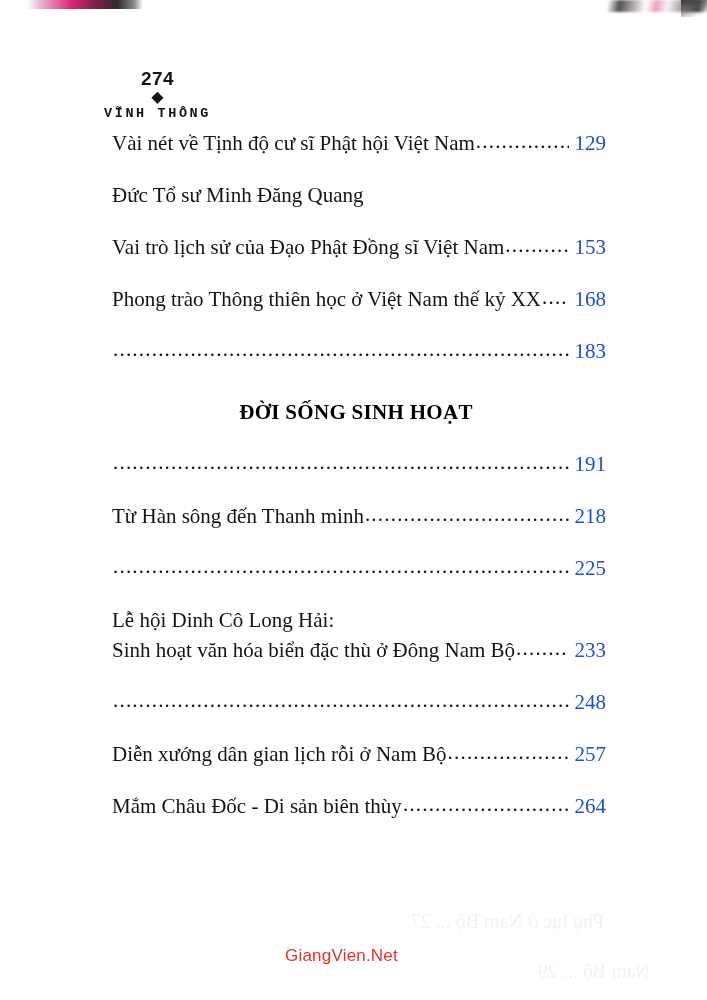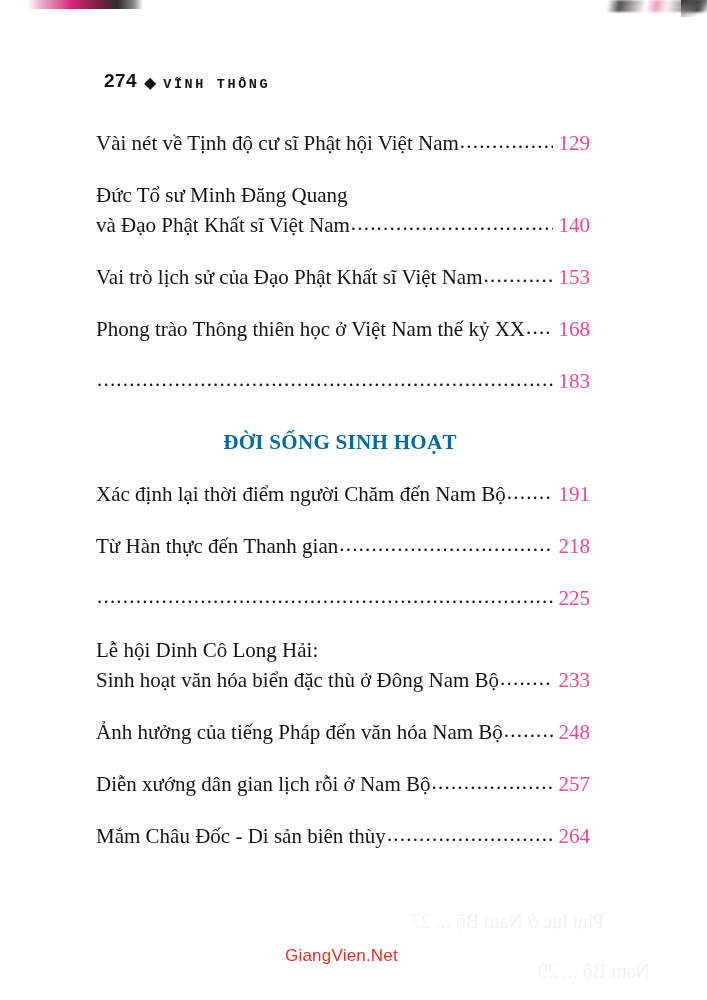--- a/index.html
+++ b/index.html
@@ -81,22 +81,23 @@
     width: 707px;
     height: 1000px;
   }
 
   
   .running-head {
     position: absolute;
     left: 104px;
     top: 68px;
     display: flex;
-    align-items: flex-end;
+    align-items: center;
     height: 24px;
+    flex-direction: column;
   }
   .rh-folio {
     font-family: "Liberation Sans", "DejaVu Sans", sans-serif;
     font-size: 19px;
     font-weight: bold;
     letter-spacing: 0.4px;
     color: #141414;
   }
   .rh-diamond {
     font-size: 16px;
@@ -109,21 +110,21 @@
     font-family: Liberation Mono, monospace;
     font-size: 13.5px;
     font-weight: bold;
     letter-spacing: 2.6px;
     color: #141414;
   }
 
   
   .toc {
     position: absolute;
-    left: 96px;
+    left: 112px;
     top: 128px;
     width: 494px;
   }
 
   .entry {
     margin-bottom: 22px;
   }
   .entry:last-child {
     margin-bottom: 5px;
   }
@@ -150,30 +151,30 @@
   }
   .entry-line .leader::after {
     content: "...............................................................................................";
   }
   .entry-line .folio {
     flex: 0 0 auto;
     min-width: 34px;
     text-align: right;
     padding-left: 2px;
     font-size: 21px;
-    color: #ec4899;
+    color: #1d4ed8;
   }
 
   
   .section-heading {
     text-align: center;
     font-size: 21px;
     font-weight: bold;
     letter-spacing: 0.3px;
-    color: #0369a1;
+    color: #000000;
     margin: 34px 0 24px 0;
     padding-right: 6px;
   }
 
   
   .ghost {
     position: absolute;
     left: 104px;
     width: 500px;
     font-size: 20px;
@@ -224,30 +225,25 @@
         <span class="leader"></span>
         <span class="folio">129</span>
       </div>
     </div>
 
     <div class="entry">
       <div class="entry-line plain">
         <span class="title-text">Đức Tổ sư Minh Đăng Quang</span>
 
       </div>
-      <div class="entry-line">
-        <span class="title-text">và Đạo Phật Khất sĩ Việt Nam</span>
-        <span class="leader"></span>
-        <span class="folio">140</span>
-      </div>
-    </div>
-
-    <div class="entry">
-      <div class="entry-line">
-        <span class="title-text">Vai trò lịch sử của Đạo Phật Khất sĩ Việt Nam</span>
+    </div>
+
+    <div class="entry">
+      <div class="entry-line">
+        <span class="title-text">Vai trò lịch sử của Đạo Phật Đồng sĩ Việt Nam</span>
         <span class="leader"></span>
         <span class="folio">153</span>
       </div>
     </div>
 
     <div class="entry">
       <div class="entry-line">
         <span class="title-text">Phong trào Thông thiên học ở Việt Nam thế kỷ XX</span>
         <span class="leader"></span>
         <span class="folio">168</span>
@@ -258,30 +254,29 @@
       <div class="entry-line">
         <span class="leader"></span>
         <span class="folio">183</span>
       </div>
     </div>
 
     <div class="section-heading">ĐỜI SỐNG SINH HOẠT</div>
 
     <div class="entry">
       <div class="entry-line">
-        <span class="title-text">Xác định lại thời điểm người Chăm đến Nam Bộ</span>
         <span class="leader"></span>
         <span class="folio">191</span>
       </div>
     </div>
 
 
     <div class="entry">
       <div class="entry-line">
-        <span class="title-text">Từ Hàn thực đến Thanh gian</span>
+        <span class="title-text">Từ Hàn sông đến Thanh minh</span>
         <span class="leader"></span>
         <span class="folio">218</span>
       </div>
     </div>
 
     <div class="entry">
       <div class="entry-line">
         <span class="leader"></span>
         <span class="folio">225</span>
       </div>
@@ -294,21 +289,20 @@
       </div>
       <div class="entry-line">
         <span class="title-text">Sinh hoạt văn hóa biển đặc thù ở Đông Nam Bộ</span>
         <span class="leader"></span>
         <span class="folio">233</span>
       </div>
     </div>
 
     <div class="entry">
       <div class="entry-line">
-        <span class="title-text">Ảnh hưởng của tiếng Pháp đến văn hóa Nam Bộ</span>
         <span class="leader"></span>
         <span class="folio">248</span>
       </div>
     </div>
 
     <div class="entry">
       <div class="entry-line">
         <span class="title-text">Diễn xướng dân gian lịch rỗi ở Nam Bộ</span>
         <span class="leader"></span>
         <span class="folio">257</span>

